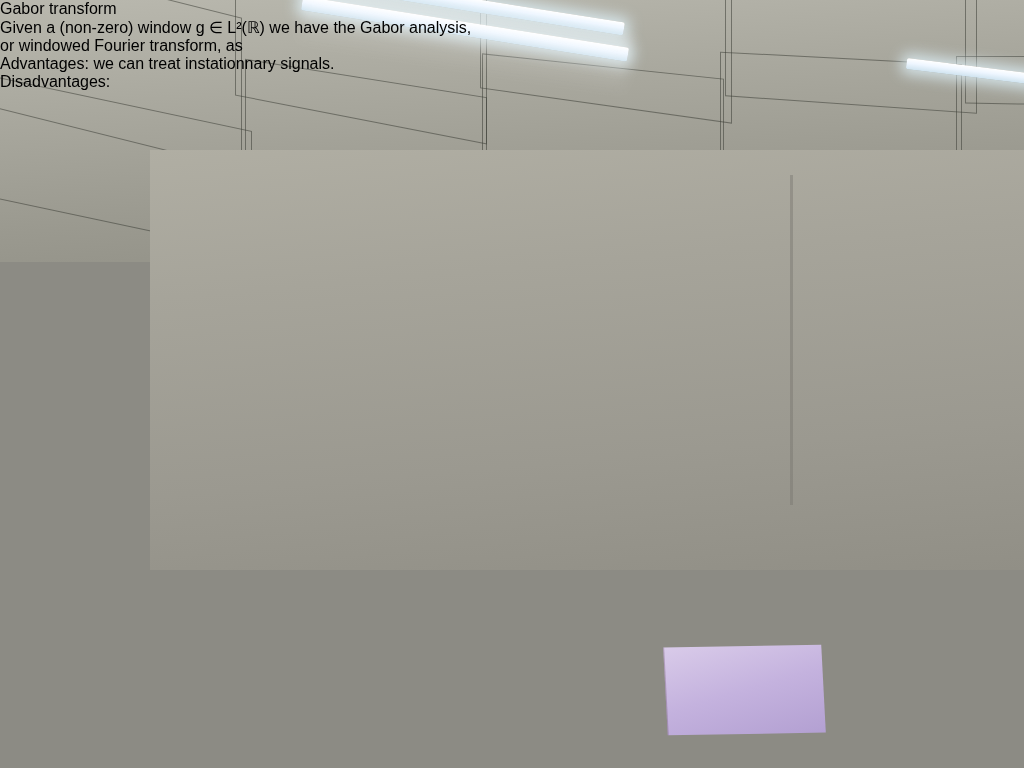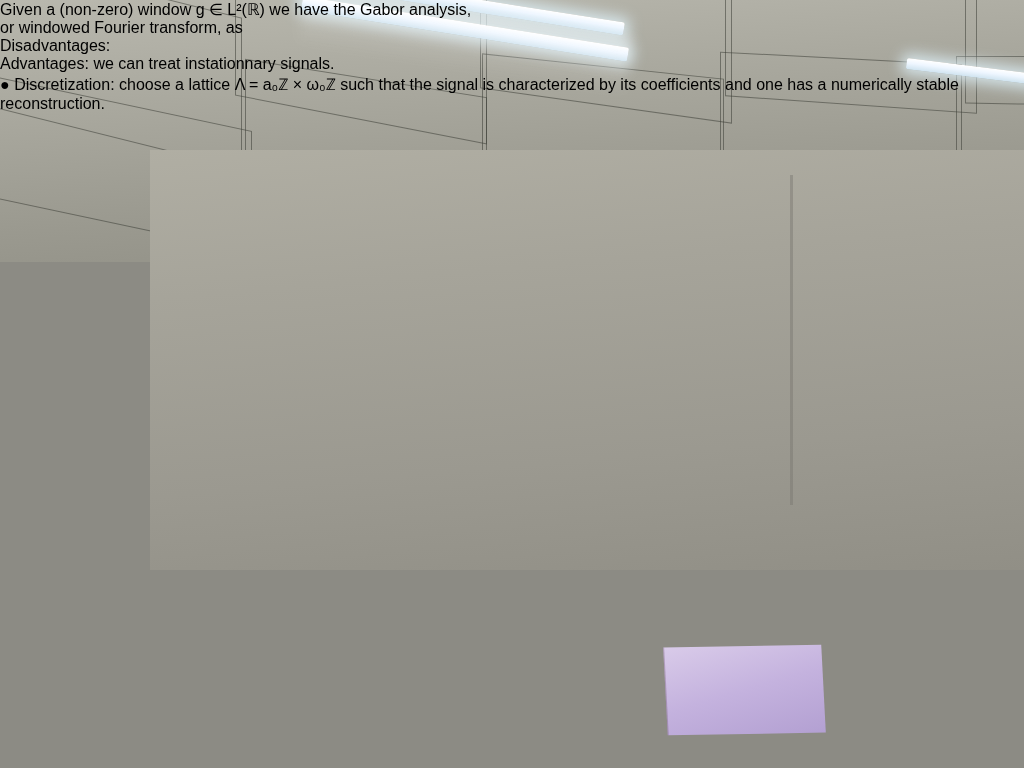--- a/index.html
+++ b/index.html
@@ -285,37 +285,36 @@
   <div id="boardcord" class="abs"></div>
   <div id="boardknob" class="abs"></div>
 
   <div id="screenshadow" class="abs"></div>
   <div id="screenframe" class="abs">
     <div id="screen">
 
       <div id="slideTopBar">
       </div>
 
+      <div id="slideTitleBar">
+        <div id="slideTitle">Gabor transform</div>
+      </div>
 
       <div id="slideBody">
         <div class="p">Given a (non-zero) window g ∈ L²(ℝ) we have the Gabor analysis,</div>
         <div class="p">or windowed Fourier transform, as</div>
 
-
-        <div class="p dadv em">Disadvantages:</div>
 
         <div class="p advline">
           <span class="em">Advantages:</span>
           <span>we can treat instationnary signals.</span>
         </div>
 
-        <div class="bl">
-          <span class="dot">●</span>
-          <span>Discretization: choose a lattice Λ = a₀ℤ × ω₀ℤ such that the signal is characterized by its coefficients and one has a numerically stable reconstruction.</span>
-        </div>
+        <div class="p dadv em">Disadvantages:</div>
+
       </div>
 
       <div id="screenglare"></div>
     </div>
   </div>
 
   <div id="floor" class="abs">
     <div class="ftile" style="left:180px;top:10px;width:120px;height:52px;transform:skewX(-22deg);"></div>
     <div class="ftile" style="left:300px;top:12px;width:130px;height:56px;transform:skewX(-18deg);"></div>
     <div class="ftile" style="left:150px;top:62px;width:150px;height:66px;transform:skewX(-26deg);"></div>

